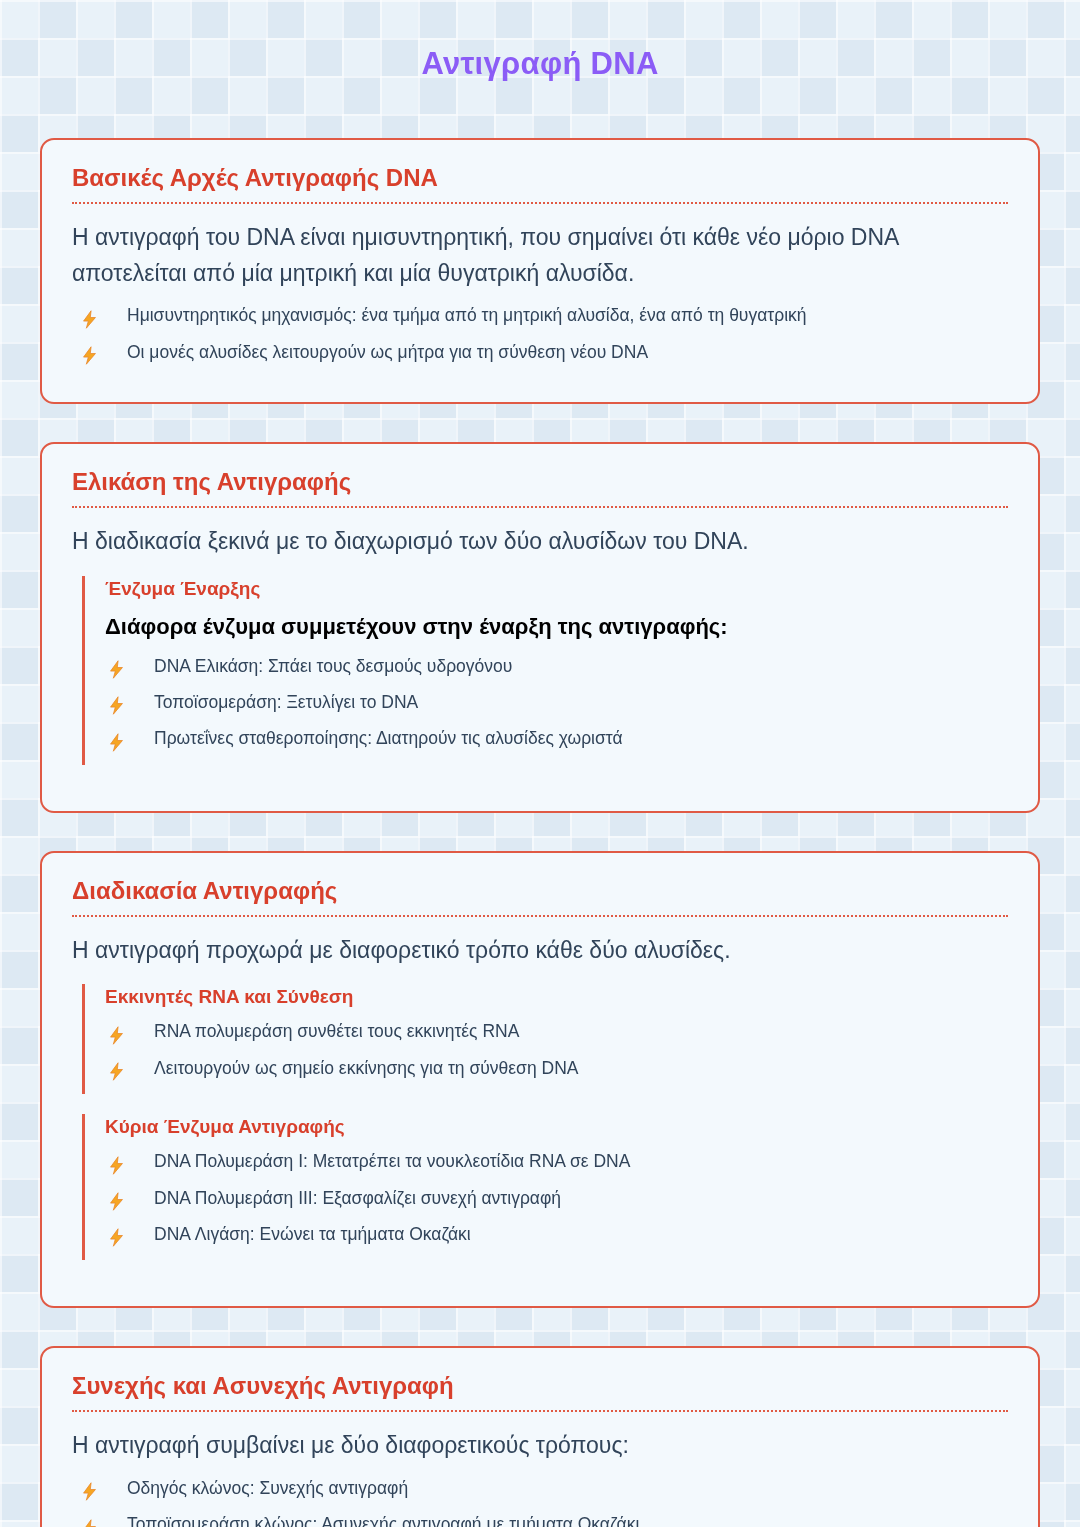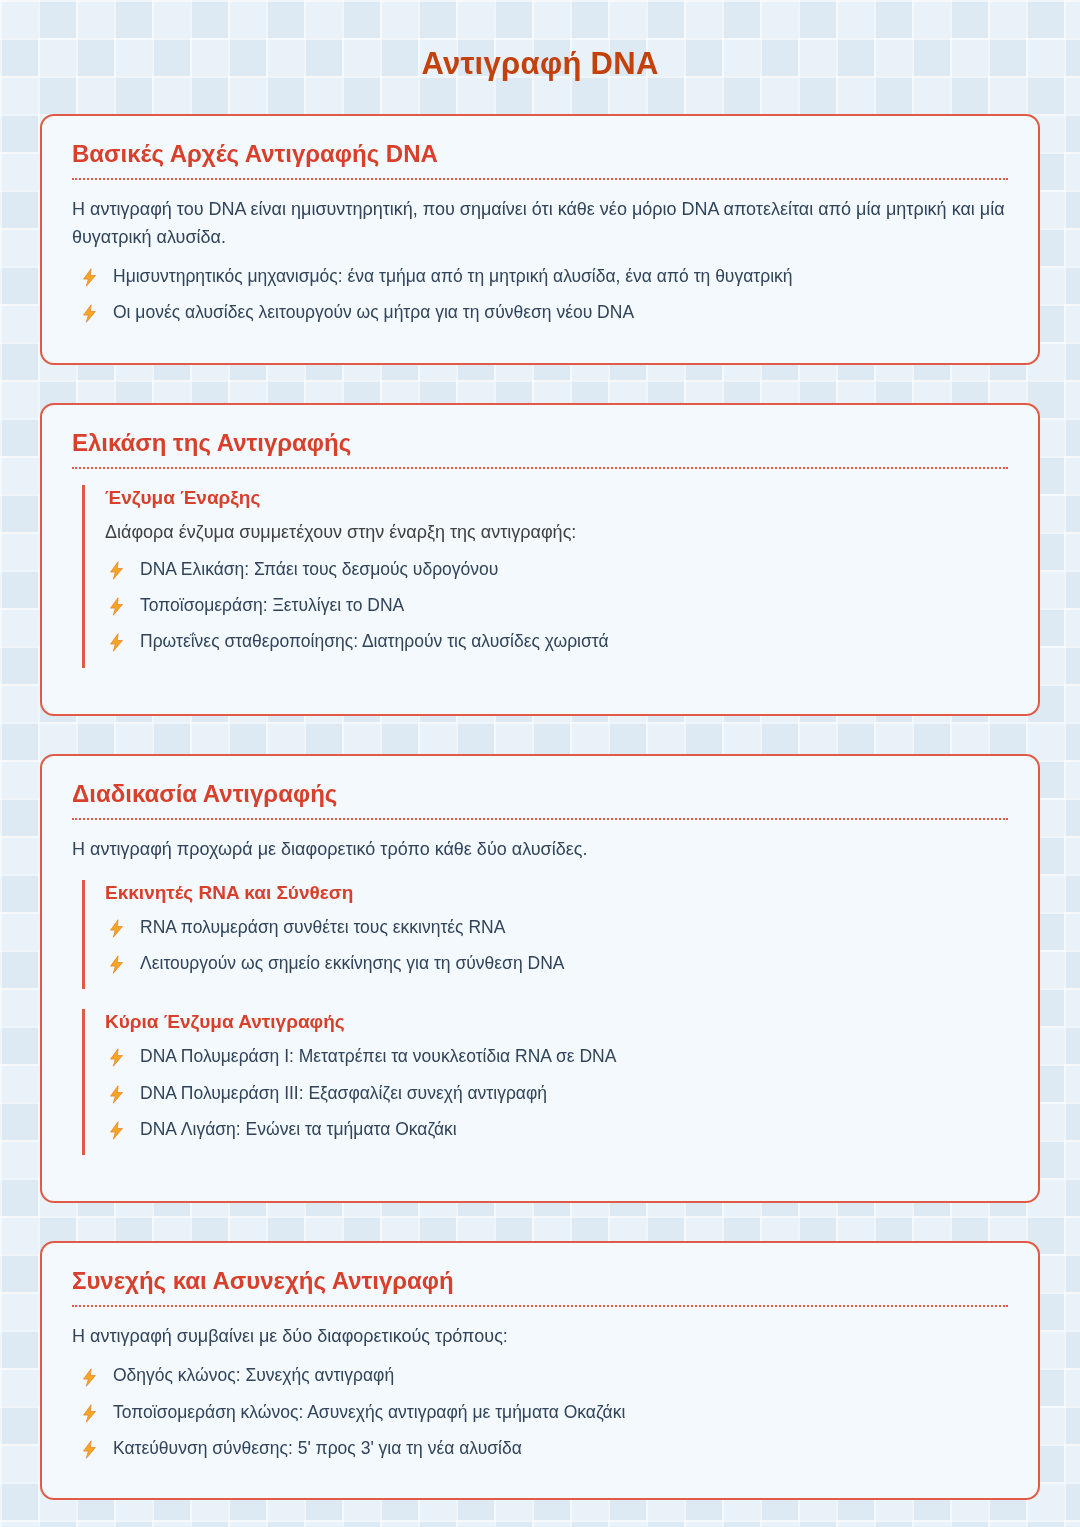--- a/index.html
+++ b/index.html
@@ -22,22 +22,22 @@
 
   .page {
     width: 1080px;
     padding: 46px 40px 40px 40px;
   }
 
   .page-title {
     text-align: center;
     font-size: 31px;
     font-weight: bold;
-    color: #c2410c;
-    margin-bottom: 32px;
+    color: #8b5cf6;
+    margin-bottom: 56px;
     letter-spacing: 0.3px;
   }
 
   .card {
     background: #f3f9fd;
     border: 2px solid #e05a45;
     border-radius: 14px;
     padding: 24px 30px 26px 30px;
     margin-bottom: 38px;
   }
@@ -45,32 +45,32 @@
   .card-heading {
     font-size: 24px;
     font-weight: bold;
     color: #d8402c;
     padding-bottom: 10px;
     border-bottom: 2px dotted #e05a45;
     margin-bottom: 16px;
   }
 
   .card p.intro {
-    font-size: 18px;
+    font-size: 23px;
     line-height: 1.55;
     color: #31445a;
     margin-bottom: 12px;
   }
 
   .bullet-list { list-style: none; }
 
   .bullet {
     display: flex;
-    align-items: center;
-    gap: 14px;
+    align-items: flex-end;
+    gap: 28px;
     font-size: 17.5px;
     line-height: 1.45;
     margin: 11px 0;
     padding-left: 8px;
     color: #31445a;
   }
 
   .bolt {
     flex: 0 0 auto;
     width: 19px;
@@ -85,24 +85,25 @@
   }
 
   .subsection-heading {
     font-size: 19px;
     font-weight: bold;
     color: #d8402c;
     margin-bottom: 10px;
   }
 
   .subsection p.sub-intro {
-    font-size: 18px;
+    font-size: 22px;
     line-height: 1.5;
     margin-bottom: 10px;
-    color: #404040;
+    color: #000000;
+    font-weight: bold;
   }
 
   .subsection .bullet { padding-left: 2px; }
 </style>
 </head>
 <body>
 
 <div class="page">
 
   <h1 class="page-title">Αντιγραφή DNA</h1>
@@ -121,20 +122,21 @@
         <svg class="bolt" viewBox="0 0 24 24">
             <path d="M14 1 L4.5 14 h6 l-2.5 9 L19.5 9.5 h-6.5 z" fill="#f6a623" stroke="#e8872a" stroke-width="1" stroke-linejoin="round"></path>
           </svg>
         <span>Οι μονές αλυσίδες λειτουργούν ως μήτρα για τη σύνθεση νέου DNA</span>
       </li>
     </ul>
   </section>
 
   <section class="card">
     <h2 class="card-heading">Ελικάση της Αντιγραφής</h2>
+    <p class="intro">Η διαδικασία ξεκινά με το διαχωρισμό των δύο αλυσίδων του DNA.</p>
 
     <div class="subsection">
       <h3 class="subsection-heading">Ένζυμα Έναρξης</h3>
       <p class="sub-intro">Διάφορα ένζυμα συμμετέχουν στην έναρξη της αντιγραφής:</p>
       <ul class="bullet-list">
         <li class="bullet">
           <svg class="bolt" viewBox="0 0 24 24">
               <path d="M14 1 L4.5 14 h6 l-2.5 9 L19.5 9.5 h-6.5 z" fill="#f6a623" stroke="#e8872a" stroke-width="1" stroke-linejoin="round"></path>
             </svg>
           <span>DNA Ελικάση: Σπάει τους δεσμούς υδρογόνου</span>

